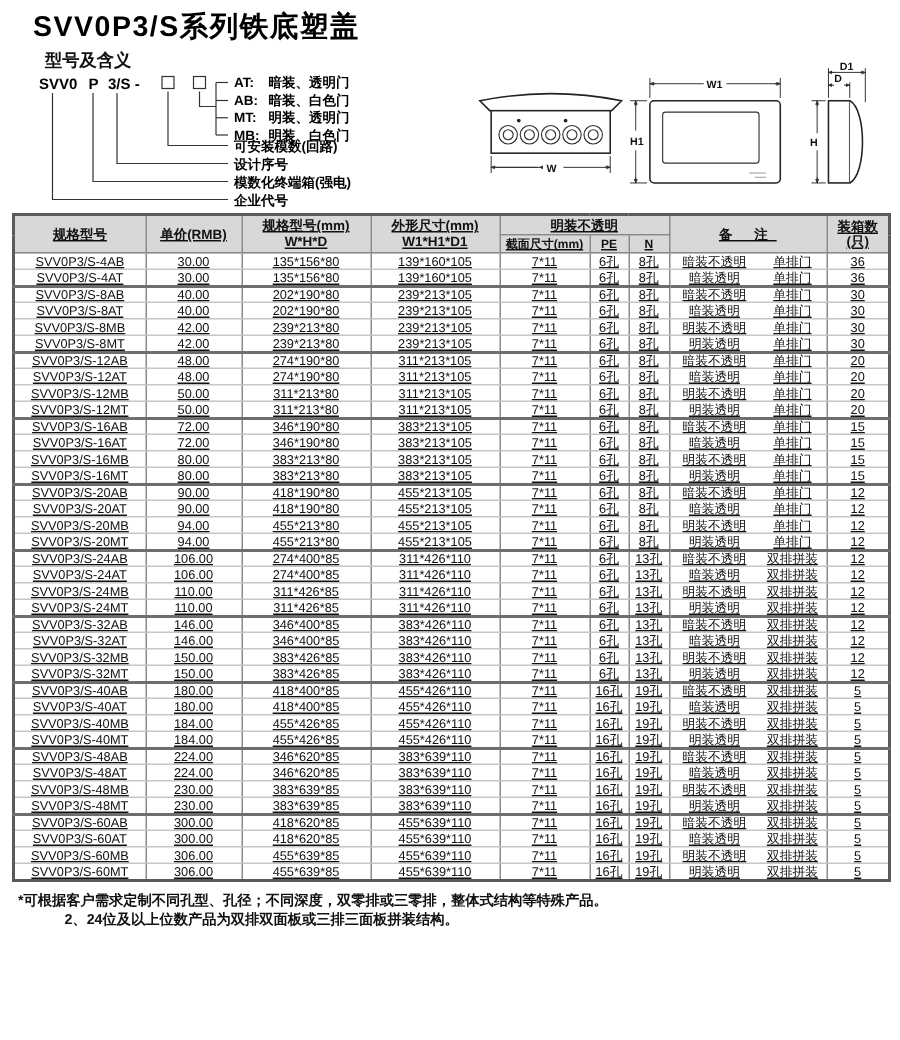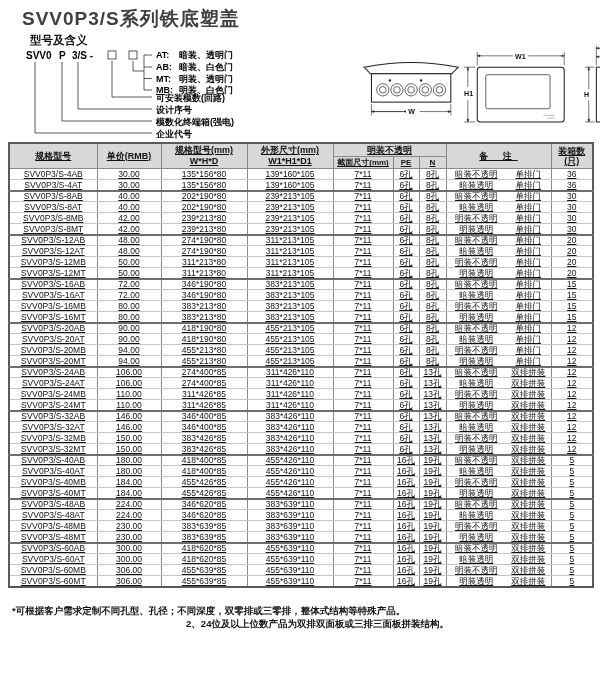--- a/index.html
+++ b/index.html
@@ -1,23 +1,23 @@
 <!DOCTYPE html>
 <html><head>
 <meta charset="utf-8">
 <style>
   * { box-sizing: border-box; margin: 0; padding: 0; }
   html,body { width: 600px; height: 693px; background: #ffffff; overflow: hidden;
     font-family: "Liberation Sans", "DejaVu Sans", sans-serif; color: #111; }
   .page { padding: 5px 8px 0 8px; }
 
-  .page-title { font-size: 19px; font-weight: bold; color: #404040;
+  .page-title { font-size: 19px; font-weight: bold; color: #000000;
     margin: 3px 0 0 14px; letter-spacing: 1px; line-height: 1.15; }
 
-  .top-section { display: flex; margin-top: 3px; height: 104px; gap: 44px; }
+  .top-section { display: flex; margin-top: 3px; height: 104px; }
   .legend-col { width: 310px; position: relative; }
   .legend-heading { font-size: 11.5px; font-weight: bold; margin-left: 22px; }
   .legend-svg { display: block; margin-left: 14px; }
   .legend-svg text { font-family: "Liberation Sans", sans-serif; }
   .drawings-col { width: 274px; padding-top: 6px; }
 
   svg .thin { stroke: #333; stroke-width: 0.8; fill: none; }
   svg .shape { stroke: #222; stroke-width: 1.1; fill: #fff; }
   svg .dim { stroke: #333; stroke-width: 0.7; fill: none; }
   svg .dimtxt { font-size: 7.5px; font-weight: bold; fill: #111; }
@@ -30,23 +30,23 @@
   table.spec thead tr:last-child th { height: 12px; font-size: 8px; }
   table.spec td { font-size: 8.5px; text-align: center; padding: 0; height: 11px;
     line-height: 1.05; white-space: nowrap; overflow: hidden;
     border-left: 1px solid #8a8a8a; border-right: 1px solid #8a8a8a;
     border-top: 1px solid #c6c6c6; border-bottom: 1px solid #c6c6c6; }
   table.spec tr.group-end td { border-bottom: 2px solid #6e6e6e; }
   table.spec td.c7 { border-right: none; margin-left: 48px; }
   table.spec td.c8 { border-left: none; }
   th.two-line div { line-height: 1.2; }
 
-  .footnotes { margin-top: 16px; margin-left: 4px; font-size: 9.5px; font-weight: bold; }
+  .footnotes { margin-top: 6px; margin-left: 4px; font-size: 9.5px; font-weight: bold; }
   .footnotes .line { line-height: 1.4; }
-  .footnotes .indent { padding-left: 31px; text-align: center; }
+  .footnotes .indent { padding-left: 31px; }
 </style>
 </head>
 <body>
 
 <div class="page">
 
   <h1 class="page-title">SVV0P3/S系列铁底塑盖</h1>
 
   <div class="top-section">
 

